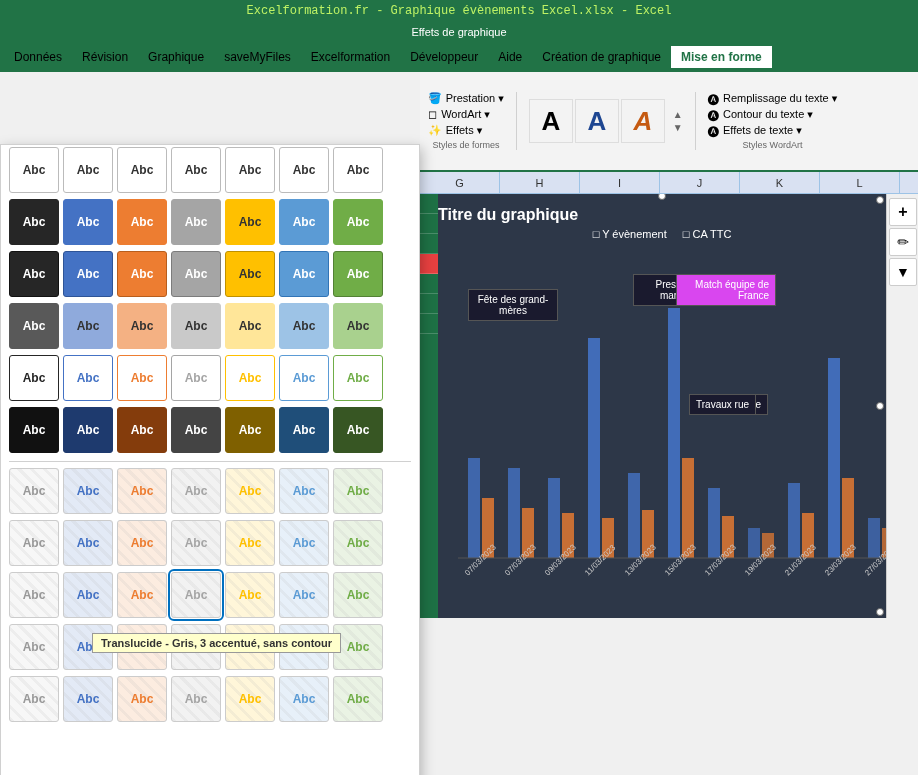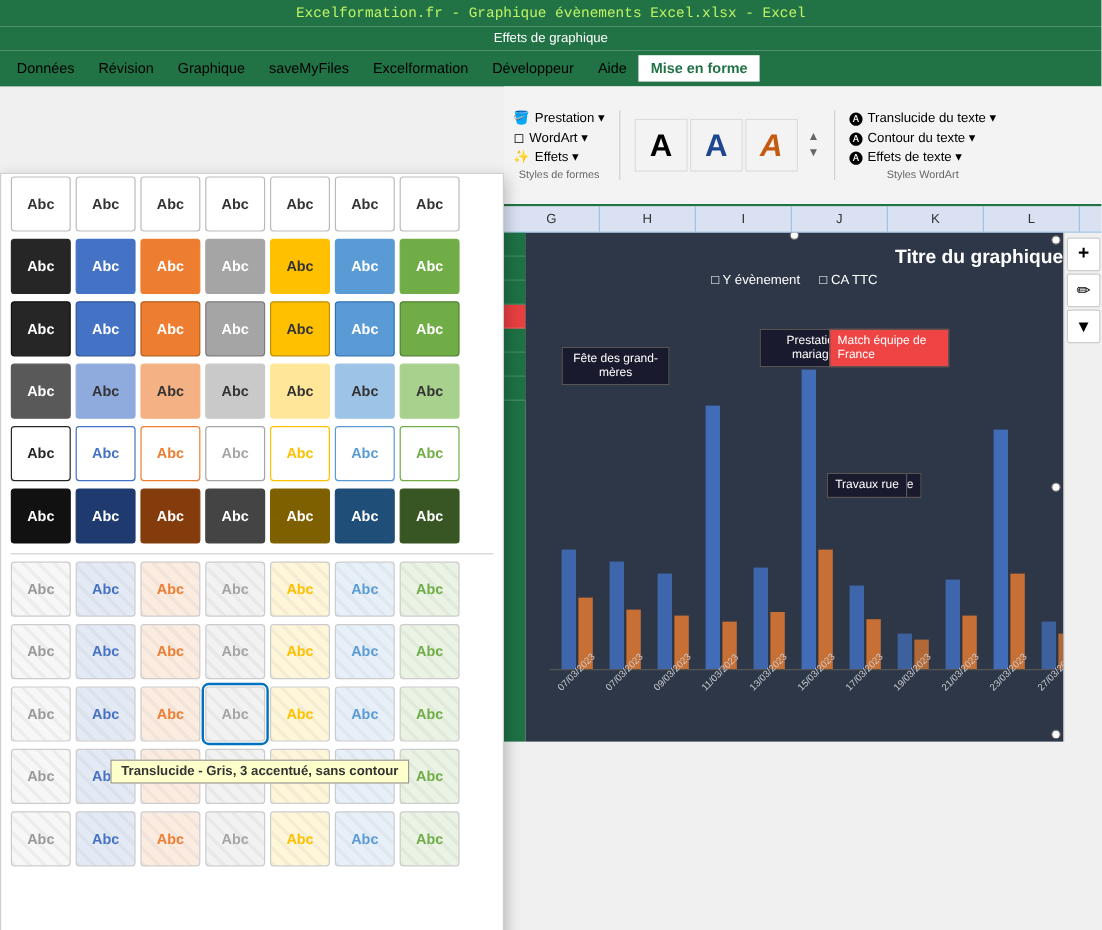--- a/index.html
+++ b/index.html
@@ -179,20 +179,21 @@
 </div>
 
 <div class="ribbon-tabs">
   <div class="ribbon-tab">Données</div>
   <div class="ribbon-tab">Révision</div>
   <div class="ribbon-tab">Graphique</div>
   <div class="ribbon-tab">saveMyFiles</div>
   <div class="ribbon-tab">Excelformation</div>
   <div class="ribbon-tab">Développeur</div>
   <div class="ribbon-tab">Aide</div>
+  <div class="ribbon-tab">Création de graphique</div>
   <div class="ribbon-tab active">Mise en forme</div>
 </div>
 
 <div class="content-area">
 
   <div class="style-panel">
 
 
 
     <div class="style-grid" id="row1">
@@ -334,21 +335,21 @@
       </div>
 
       <div style="display:flex;flex-direction:column;gap:2px;margin-left:-4px;">
         <span style="font-size:10px;color:#666;">▲</span>
         <span style="font-size:10px;color:#666;">▼</span>
       </div>
 
       <div style="display:flex; flex-direction:column; gap:3px; border-left: 1px solid #d0d0d0; padding-left: 12px;">
         <div style="display:flex; align-items:center; gap:4px; font-size:11px; cursor:pointer;">
           <span>🅐</span>
-          <span>Translucide du texte ▾</span>
+          <span>Remplissage du texte ▾</span>
         </div>
         <div style="display:flex; align-items:center; gap:4px; font-size:11px; cursor:pointer;">
           <span>🅐</span>
           <span>Contour du texte ▾</span>
         </div>
         <div style="display:flex; align-items:center; gap:4px; font-size:11px; cursor:pointer;">
           <span>🅐</span>
           <span>Effets de texte ▾</span>
         </div>
         <div style="font-size:9px; color:#666; text-align:center; margin-top:auto;">Styles WordArt</div>
@@ -377,21 +378,21 @@
         <div style="height:20px;background:#1e7145;border-bottom:1px solid rgba(255,255,255,0.2);"></div>
       </div>
 
       <div style="flex:1;background:#2d3748;position:relative;overflow:hidden;">
 
         <div style="position:absolute;top:0;left:50%;width:8px;height:8px;background:white;border:1px solid #666;border-radius:50%;transform:translate(-50%,-50%);top:2px;"></div>
         <div style="position:absolute;top:2px;right:2px;width:8px;height:8px;background:white;border:1px solid #666;border-radius:50%;"></div>
         <div style="position:absolute;bottom:2px;right:2px;width:8px;height:8px;background:white;border:1px solid #666;border-radius:50%;"></div>
         <div style="position:absolute;top:50%;right:2px;width:8px;height:8px;background:white;border:1px solid #666;border-radius:50%;transform:translateY(-50%);"></div>
 
-        <div style="text-align:right;color:white;font-size:16px;font-weight:bold;padding-top:12px;">Titre du graphique</div>
+        <div style="text-align:left;color:white;font-size:16px;font-weight:bold;padding-top:12px;">Titre du graphique</div>
 
         <div style="display:flex;justify-content:center;gap:16px;color:white;font-size:11px;margin-top:4px;">
           <span>□ Y évènement</span>
           <span>□ CA TTC</span>
         </div>
 
         <svg width="100%" height="370" style="display:block;margin-top:8px;">
 
           <g transform="translate(20, 10)">
 
@@ -450,21 +451,21 @@
         </svg>
 
         <div style="position:absolute;top:95px;left:30px;background:#1a1a2e;border:1px solid #555;color:white;font-size:10px;padding:4px 6px;max-width:90px;text-align:center;">
           <span>Fête des grand-mères</span>
         </div>
 
         <div style="position:absolute;top:80px;left:195px;background:#1a1a2e;border:1px solid #555;color:white;font-size:10px;padding:4px 6px;max-width:90px;text-align:center;">
           <span>Prestation mariage</span>
         </div>
 
-        <div style="position:absolute;top:80px;right:95px;background:#ef4444;border:1px solid #555;color:white;font-size:10px;padding:4px 6px;max-width:100px;text-align:left;">
+        <div style="position:absolute;top:80px;right:110px;background:#d946ef;border:1px solid #555;color:white;font-size:10px;padding:4px 6px;max-width:100px;text-align:right;">
           <span>Match équipe de France</span>
         </div>
 
         <div style="position:absolute;top:200px;left:270px;background:#1a1a2e;border:1px solid #555;color:white;font-size:10px;padding:4px 6px;">
           <span>Fermeture</span>
         </div>
 
         <div style="position:absolute;top:200px;right:130px;background:#1a1a2e;border:1px solid #555;color:white;font-size:10px;padding:4px 6px;">
           <span>Travaux rue</span>
         </div>

